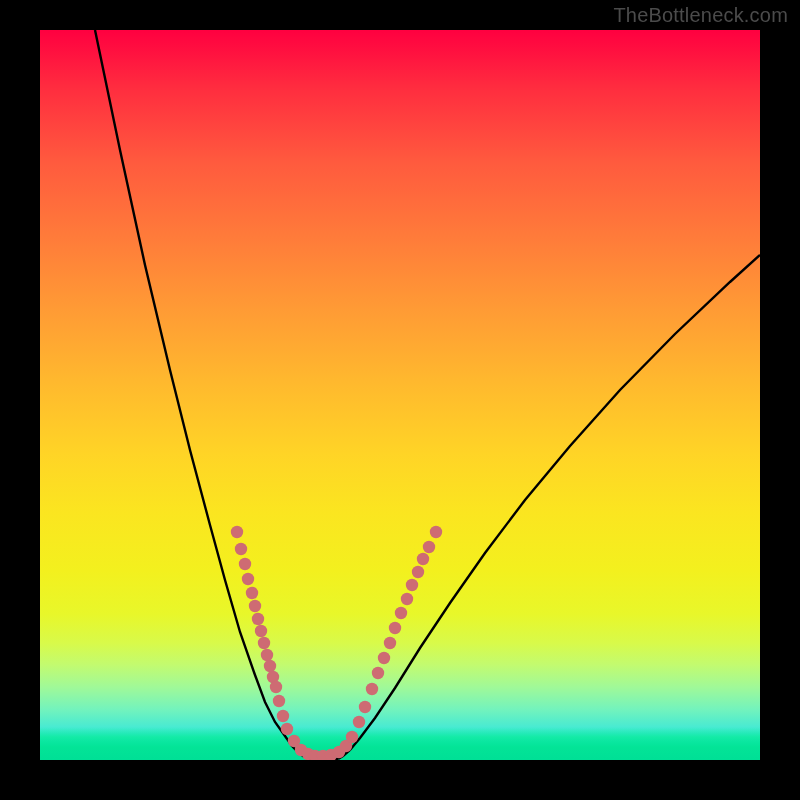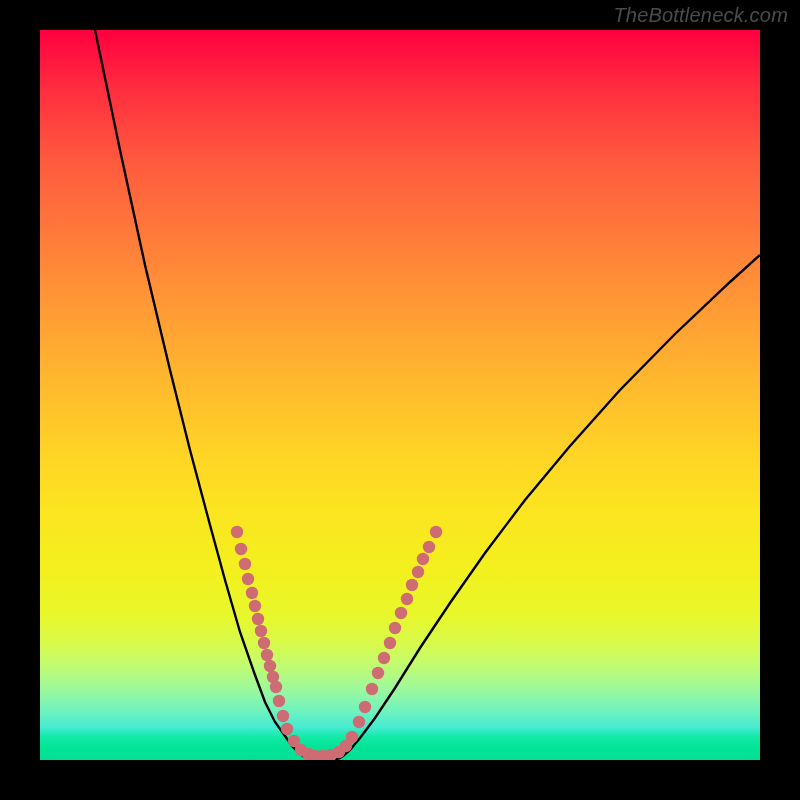--- a/index.html
+++ b/index.html
@@ -9,21 +9,20 @@
     height: 800px;
     background: #000;
     font-family: Arial, Helvetica, sans-serif;
     overflow: hidden;
   }
   .frame {
     position: relative;
     width: 800px;
     height: 800px;
     background: #000;
-    font-style: italic;
   }
   .plot-area {
     position: absolute;
     left: 40px;
     top: 30px;
     width: 720px;
     height: 730px;
     background: linear-gradient(to bottom,
       #ff0040 0%,
       #ff2d3f 8%,

